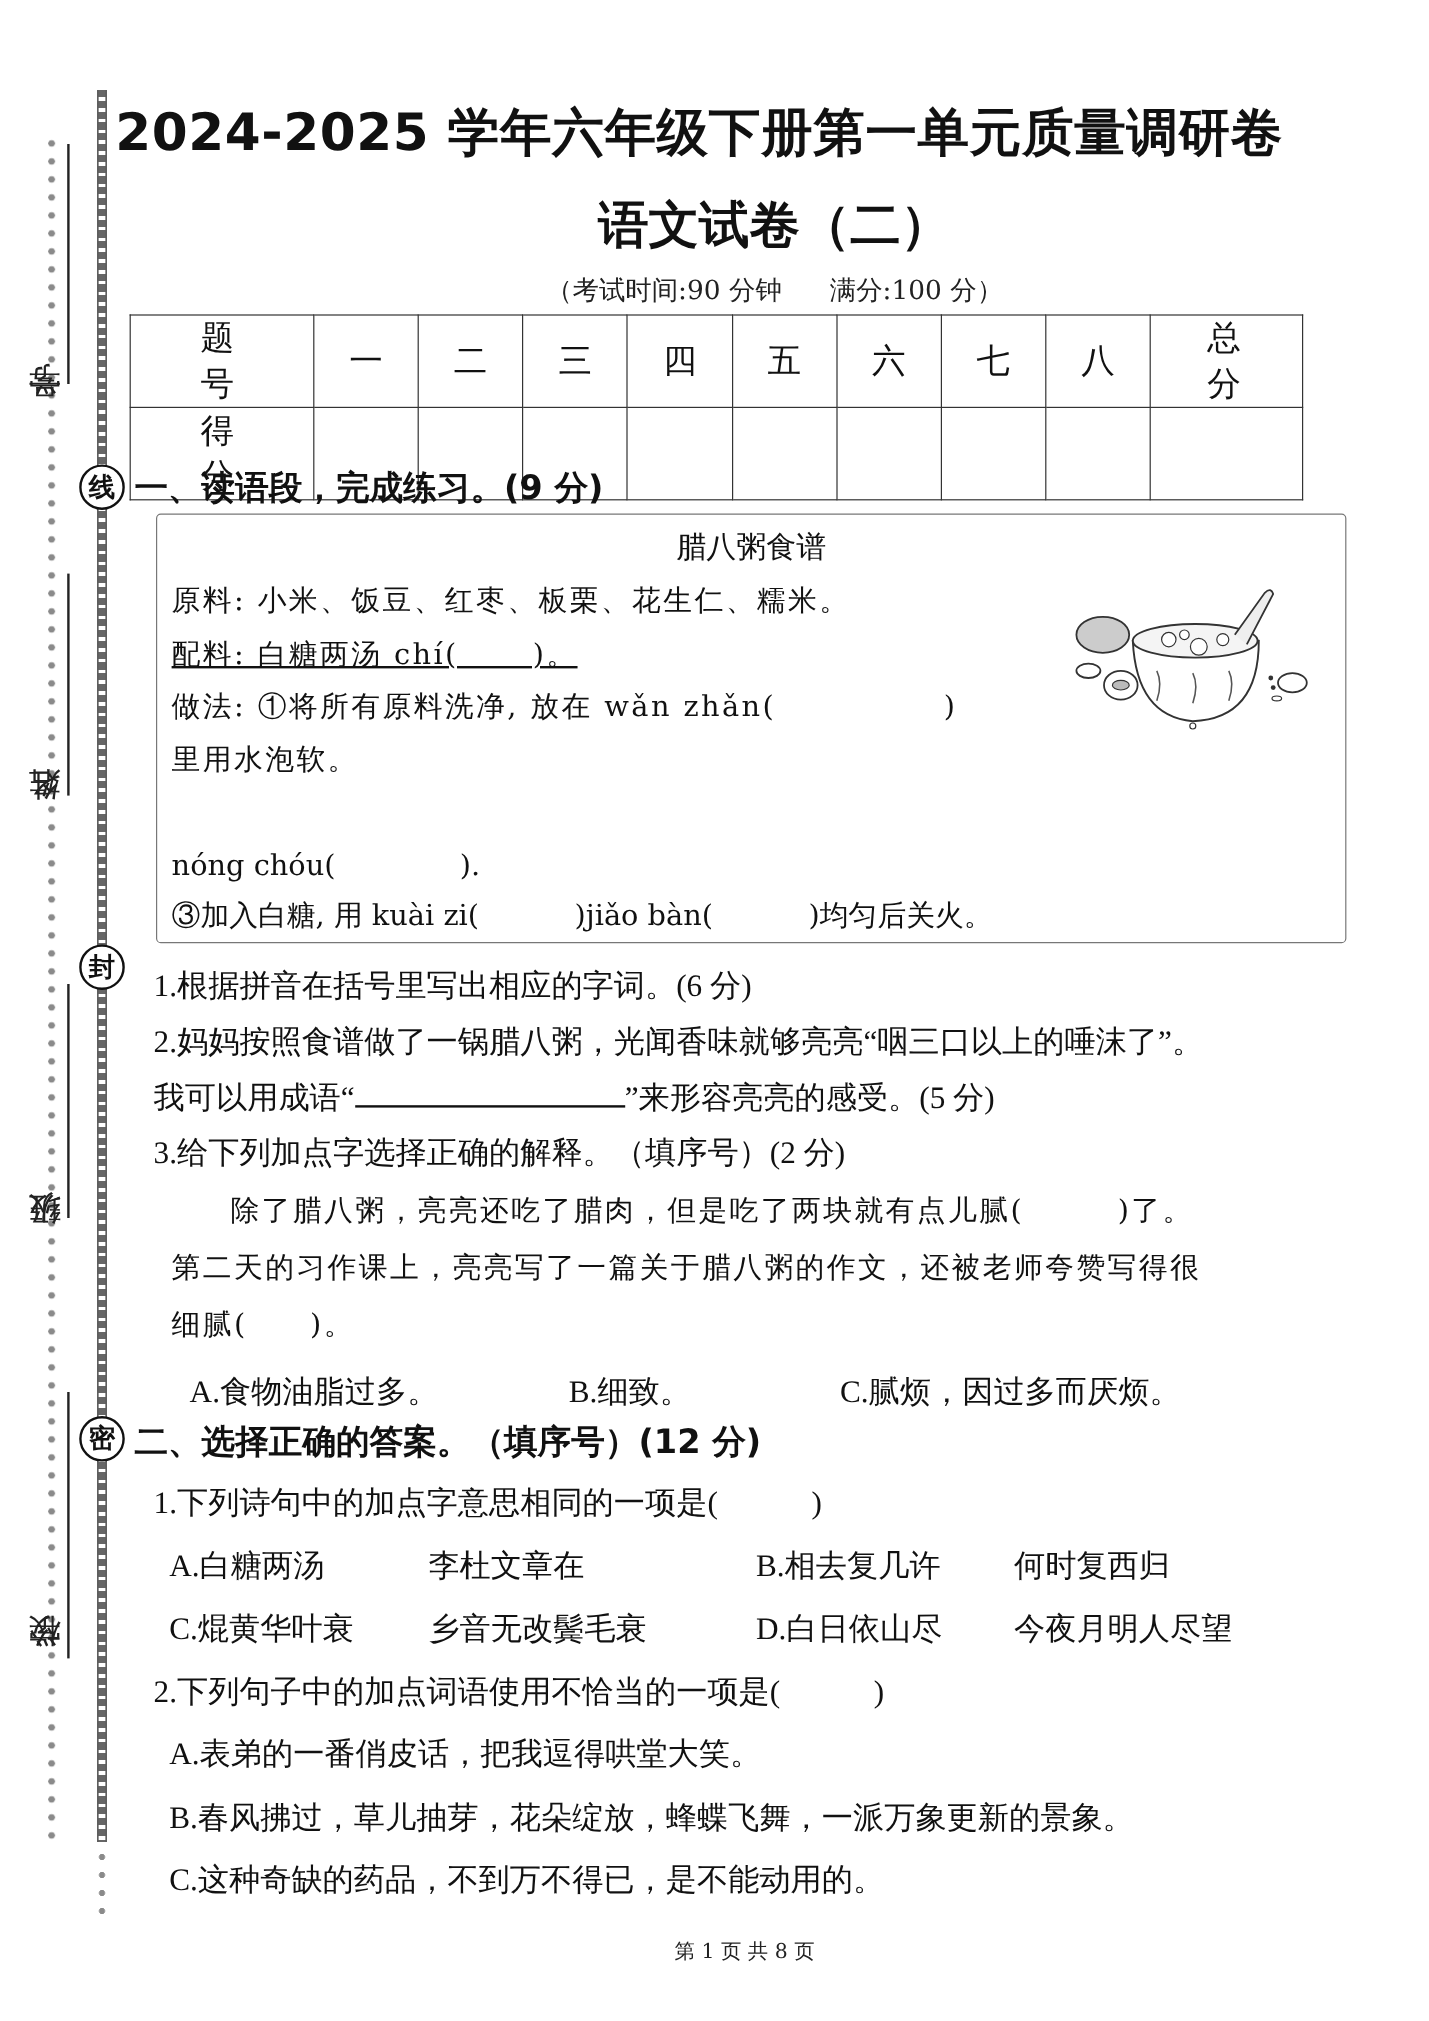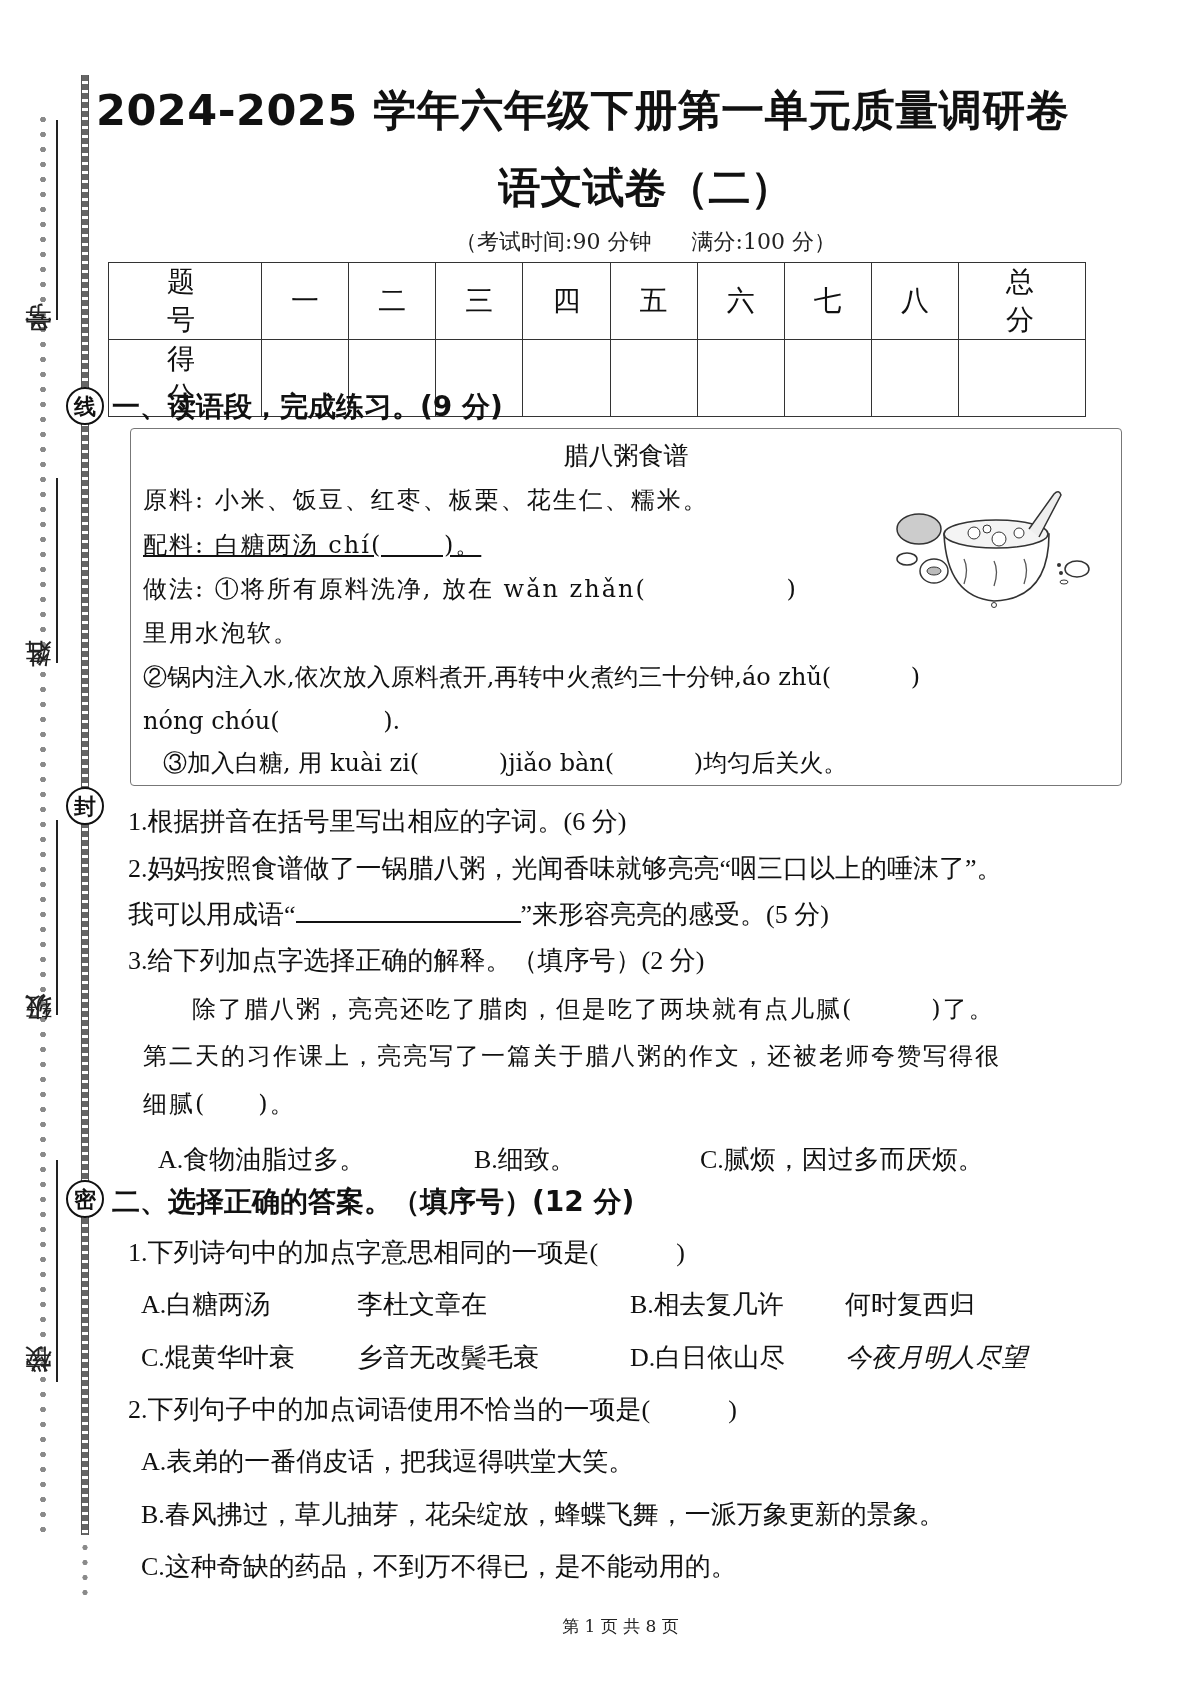--- a/index.html
+++ b/index.html
@@ -146,23 +146,22 @@
   </table>
 
 <div class="h1" style="top:388px;">一、读语段，完成练习。(9 分)</div>
 
 <div class="recipe-box">
   <div class="recipe-title">腊八粥食谱</div>
   <div class="rline" style="top:55px;">原料: 小米、饭豆、红枣、板栗、花生仁、糯米。</div>
   <div class="rline" style="top:100px;text-decoration:underline;">配料: 白糖两汤 chí(　　 )。</div>
   <div class="rline" style="top:144px;">做法: ①将所有原料洗净, 放在 wǎn zhǎn(　　　　　 )</div>
   <div class="rline" style="top:188px;">里用水泡软。</div>
-  <div class="rline tight" style="top:232px;">②锅内注入水,依次放入原料煮开,再转中火煮约三十分钟,áo zhǔ(　　　 )</div>
   <div class="rline tight" style="top:276px;">nóng chóu(　　　　 ).</div>
-  <div class="rline tight" style="top:318px;margin-left:20px;">③加入白糖, 用 kuài zi(　　　 )jiǎo bàn(　　　 )均匀后关火。</div>
+  <div class="rline tight" style="top:318px;">③加入白糖, 用 kuài zi(　　　 )jiǎo bàn(　　　 )均匀后关火。</div>
 
   <svg class="bowl" viewBox="0 0 210 120">
     <ellipse cx="30" cy="40" rx="22" ry="15" fill="#ccc" stroke="#333" stroke-width="1.5"></ellipse>
     <ellipse cx="18" cy="70" rx="10" ry="6" fill="none" stroke="#333" stroke-width="1.5"></ellipse>
     <ellipse cx="45" cy="82" rx="14" ry="12" fill="none" stroke="#333" stroke-width="1.5"></ellipse>
     <ellipse cx="45" cy="82" rx="7" ry="4" fill="#bbb" stroke="#333" stroke-width="1"></ellipse>
     <path d="M55 45 Q100 40 160 45 Q160 110 105 112 Q58 108 55 45 Z" fill="#fff" stroke="#333" stroke-width="1.6"></path>
     <ellipse cx="107" cy="45" rx="52" ry="14" fill="#f4f4f4" stroke="#333" stroke-width="1.6"></ellipse>
     <circle cx="85" cy="44" r="6" fill="#fff" stroke="#333"></circle>
     <circle cx="110" cy="50" r="7" fill="#fff" stroke="#333"></circle>
@@ -196,20 +195,20 @@
 <div class="h1" style="top:1183px;">二、选择正确的答案。（填序号）(12 分)</div>
 
 <div class="q" style="top:1235px;">1.下列诗句中的加点字意思相同的一项是(　　　)</div>
 <div class="opt" style="top:1287px;left:141px;">A.白糖两汤</div>
 <div class="opt" style="top:1287px;left:357px;">李杜文章在</div>
 <div class="opt" style="top:1287px;left:630px;">B.相去复几许</div>
 <div class="opt" style="top:1287px;left:845px;">何时复西归</div>
 <div class="opt" style="top:1340px;left:141px;">C.焜黄华叶衰</div>
 <div class="opt" style="top:1340px;left:357px;">乡音无改鬓毛衰</div>
 <div class="opt" style="top:1340px;left:630px;">D.白日依山尽</div>
-<div class="opt" style="top:1340px;left:845px;font-style:italic;">今夜月明人尽望</div>
+<div class="opt" style="top:1340px;left:845px;">今夜月明人尽望</div>
 
 <div class="q" style="top:1392px;">2.下列句子中的加点词语使用不恰当的一项是(　　　)</div>
 <div class="opt" style="top:1444px;left:141px;">A.表弟的一番俏皮话，把我逗得哄堂大笑。</div>
 <div class="opt" style="top:1497px;left:141px;">B.春风拂过，草儿抽芽，花朵绽放，蜂蝶飞舞，一派万象更新的景象。</div>
 <div class="opt" style="top:1549px;left:141px;">C.这种奇缺的药品，不到万不得已，是不能动用的。</div>
 
 <div class="footer">第 1 页 共 8 页</div>
 
 </body></html>

